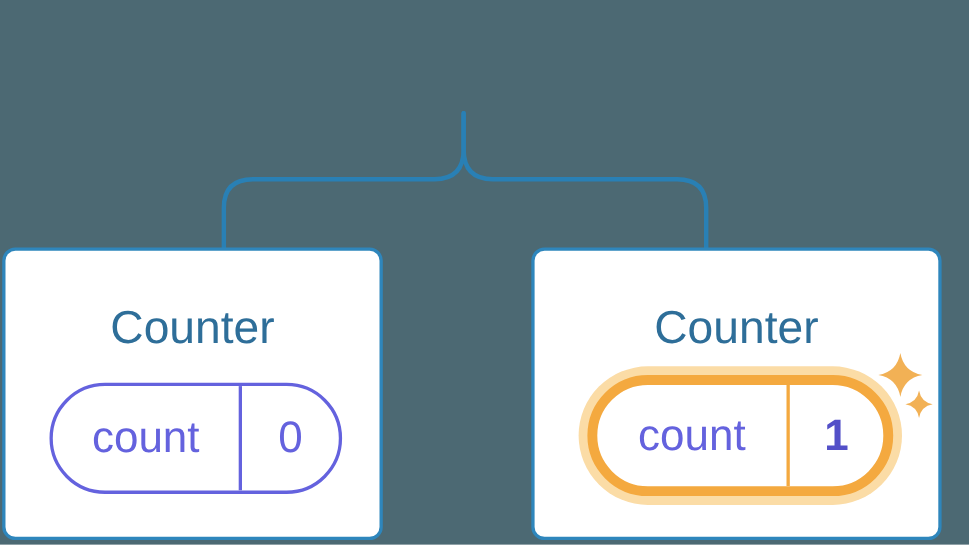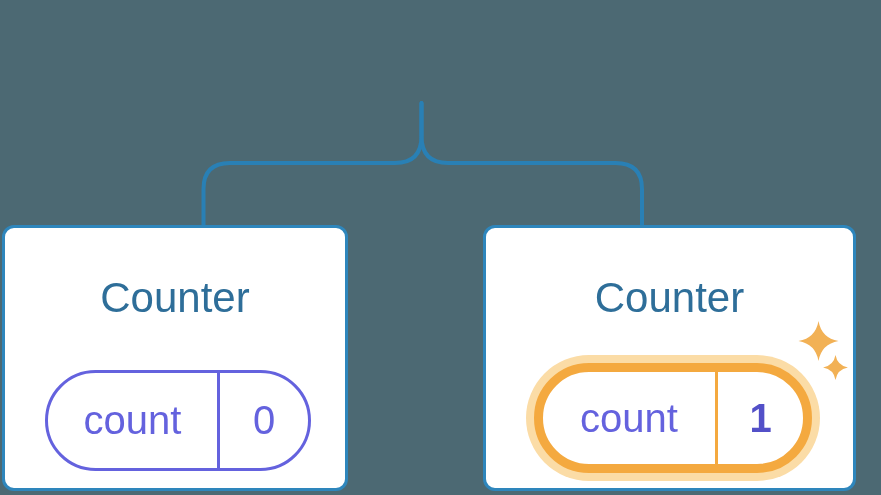--- a/index.html
+++ b/index.html
@@ -62,21 +62,20 @@
     font-weight: 500;
     color: #2E6E99;
   }
   .pill {
     position: absolute;
     box-sizing: border-box;
     background: #ffffff;
     display: flex;
     align-items: stretch;
     overflow: hidden;
-    margin-top: 22px;
   }
   .pill-plain {
     left: 40px; top: 120px;
     width: 266px; height: 101px;
     border: 3px solid #6462DE;
     border-radius: 51px;
   }
   .pill-highlighted {
     left: 48px; top: 113px;
     width: 278px; height: 110px;

